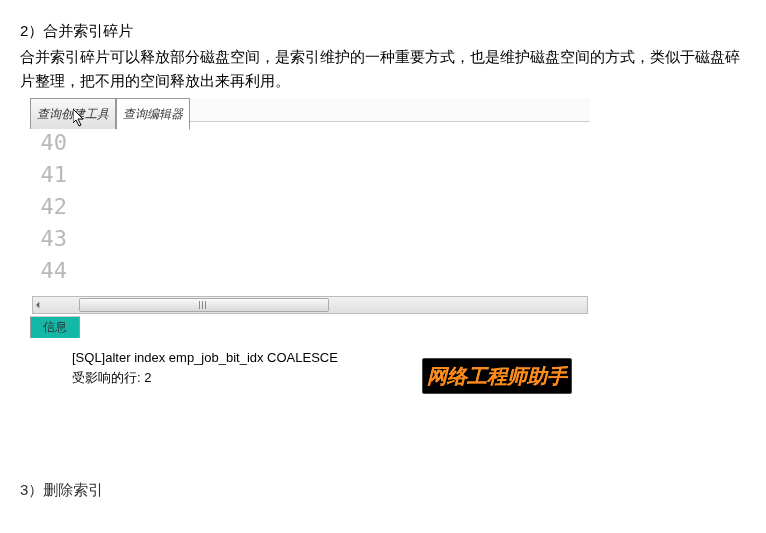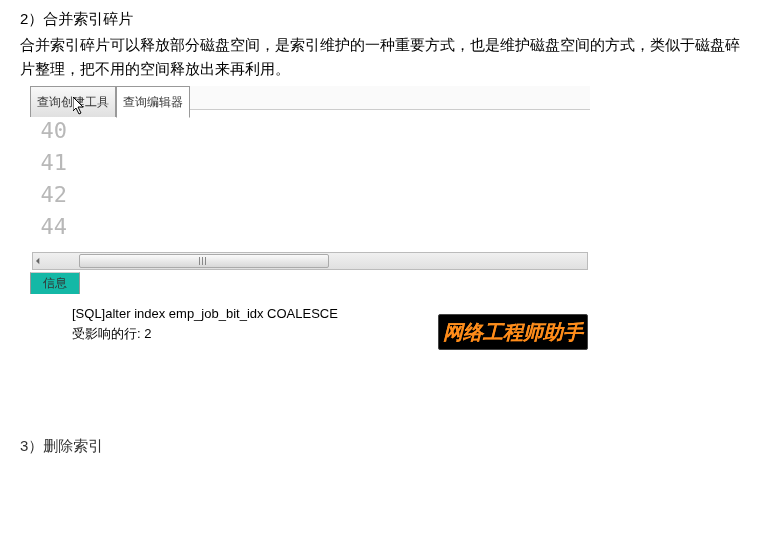--- a/index.html
+++ b/index.html
@@ -12,20 +12,21 @@
       font-size: 14px;
       color: #333;
       background: #fff;
       width: 766px;
       padding: 10px 20px;
     }
     .section-heading {
       font-size: 15px;
       color: #000;
       margin-bottom: 4px;
+      margin-top: 12px;
     }
     .description {
       font-size: 15px;
       color: #000;
       line-height: 1.6;
       margin-bottom: 5px;
     }
     .editor-container {
       border: none;
       width: 560px;
@@ -37,20 +38,21 @@
     }
     .tab {
       border: 1px solid #999;
       font-size: 12px;
       padding: 15px 6px;
       background: linear-gradient(#fff, #e8e8e8);
       display: flex;
       align-items: center;
       position: relative;
       cursor: pointer;
+      font-style: italic;
     }
     .tab.active {
       background: #fff;
       border-bottom: 1px solid #fff;
       z-index: 2;
     }
     .tab.inactive {
       background: linear-gradient(#f8f8f8, #e0e0e0);
       border-bottom: none;
     }
@@ -145,21 +147,21 @@
       font-size: 13px;
       line-height: 1.5;
       position: relative;
     }
     .info-line {
       color: #000;
       margin-left: 40px;
     }
     .watermark {
       position: absolute;
-      right: 2px;
+      right: 18px;
       top: 20px;
       background: #000;
       padding: 2px 4px;
       font-family: "KaiTi", "STKaiti", serif;
       font-weight: bold;
       font-style: italic;
       font-size: 20px;
       text-shadow: 1px 1px 0 rgba(0,0,0,0.5);
       border: 1px solid #444;
       border-radius: 2px;
@@ -201,20 +203,24 @@
         <span class="code-text"></span>
       </div>
       <div class="code-line">
         <span class="line-number">41</span>
       </div>
       <div class="code-line">
         <span class="line-number">42</span>
         <span class="code-text"></span>
       </div>
       <div class="code-line">
+        <span class="line-number">43</span>
+        <span class="code-text"></span>
+      </div>
+      <div class="code-line">
         <span class="line-number">44</span>
         <span class="code-text"></span>
       </div>
     </div>
 
   <div class="scrollbar-h">
     <svg class="scroll-arrow-left" viewBox="0 0 6 10">
         <path d="M5,0 L0,5 L5,10 Z" fill="#666"></path>
       </svg>
     <div class="scroll-thumb">

